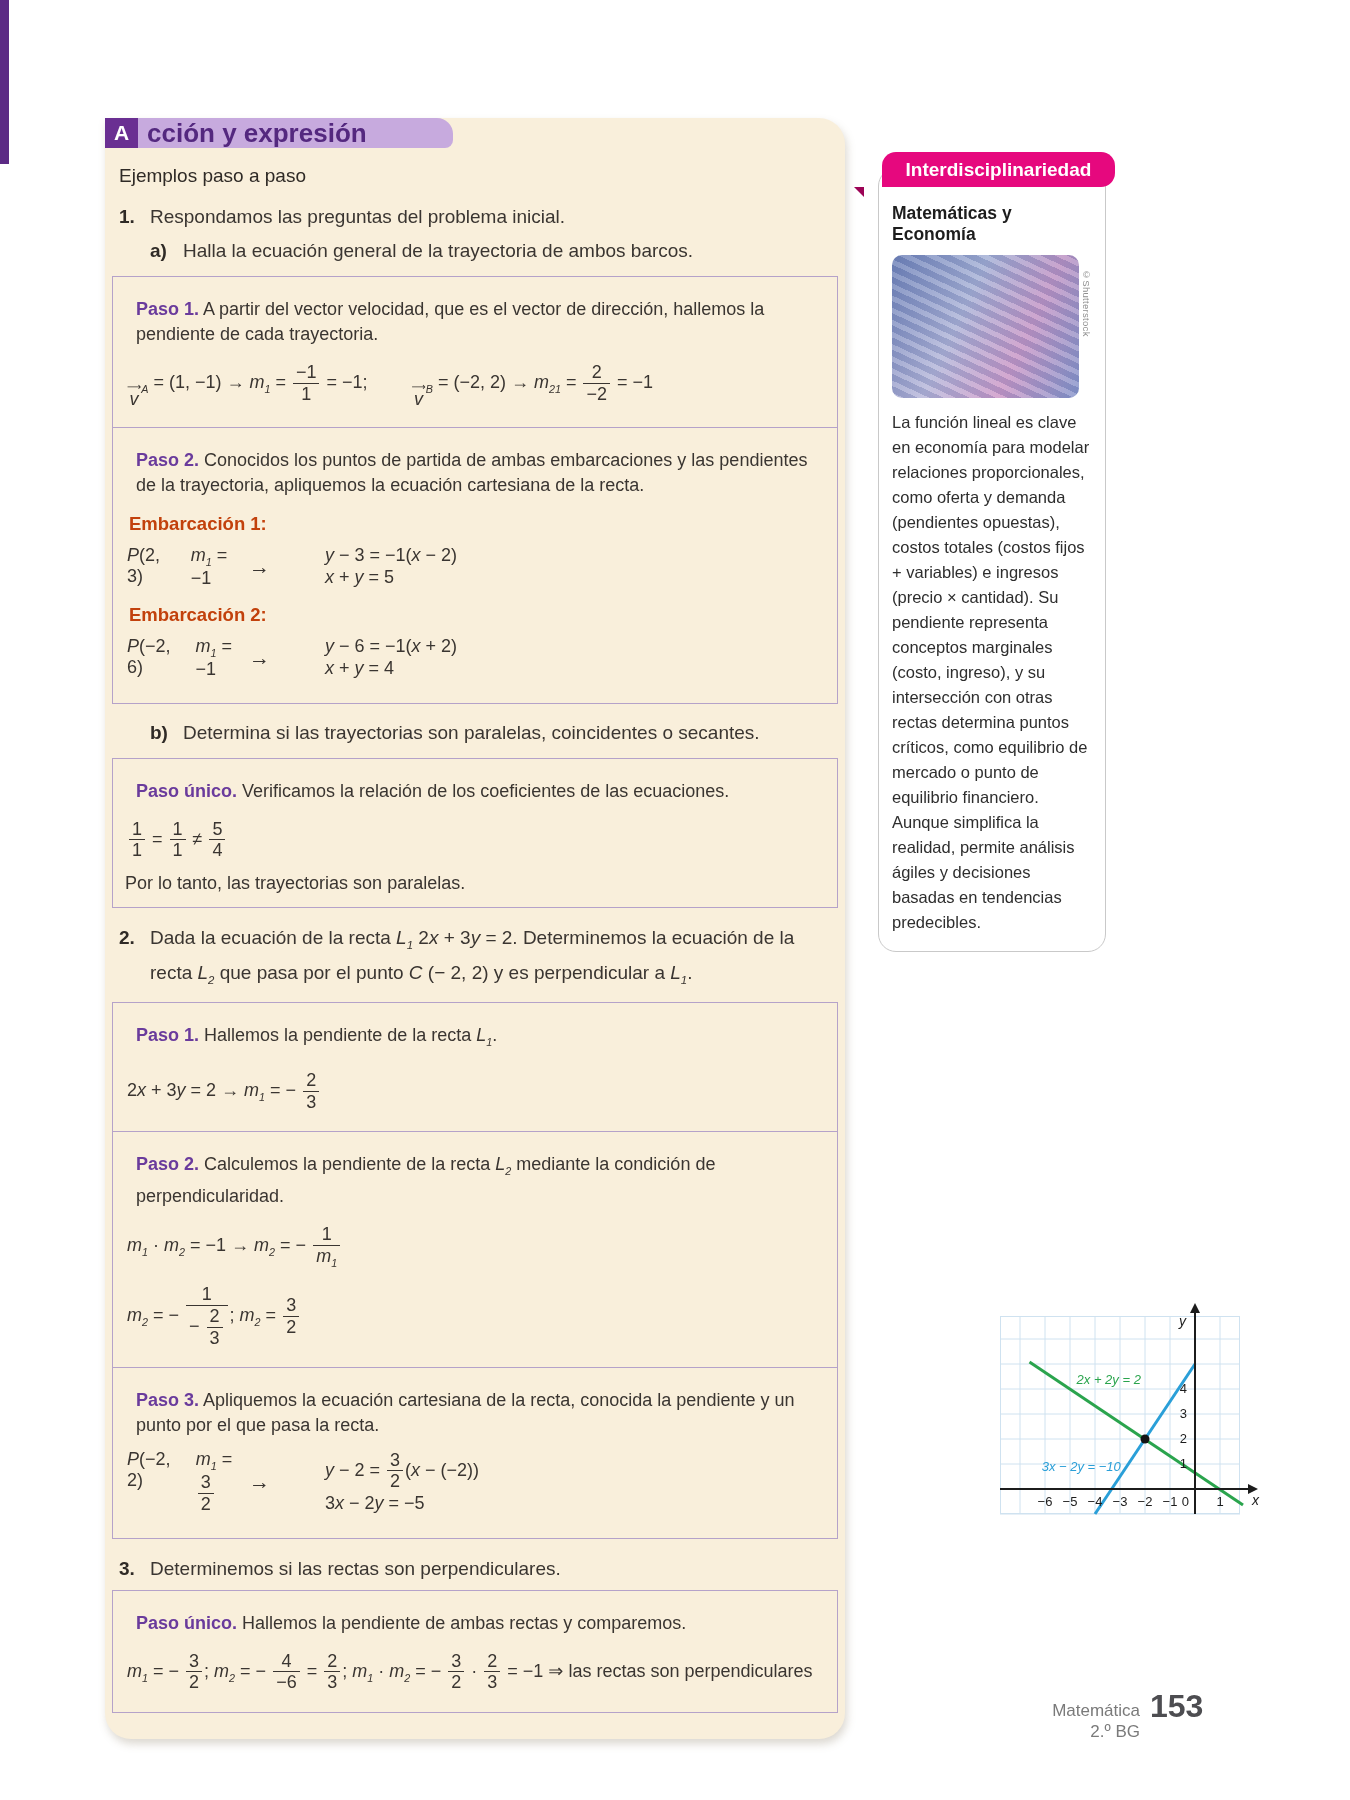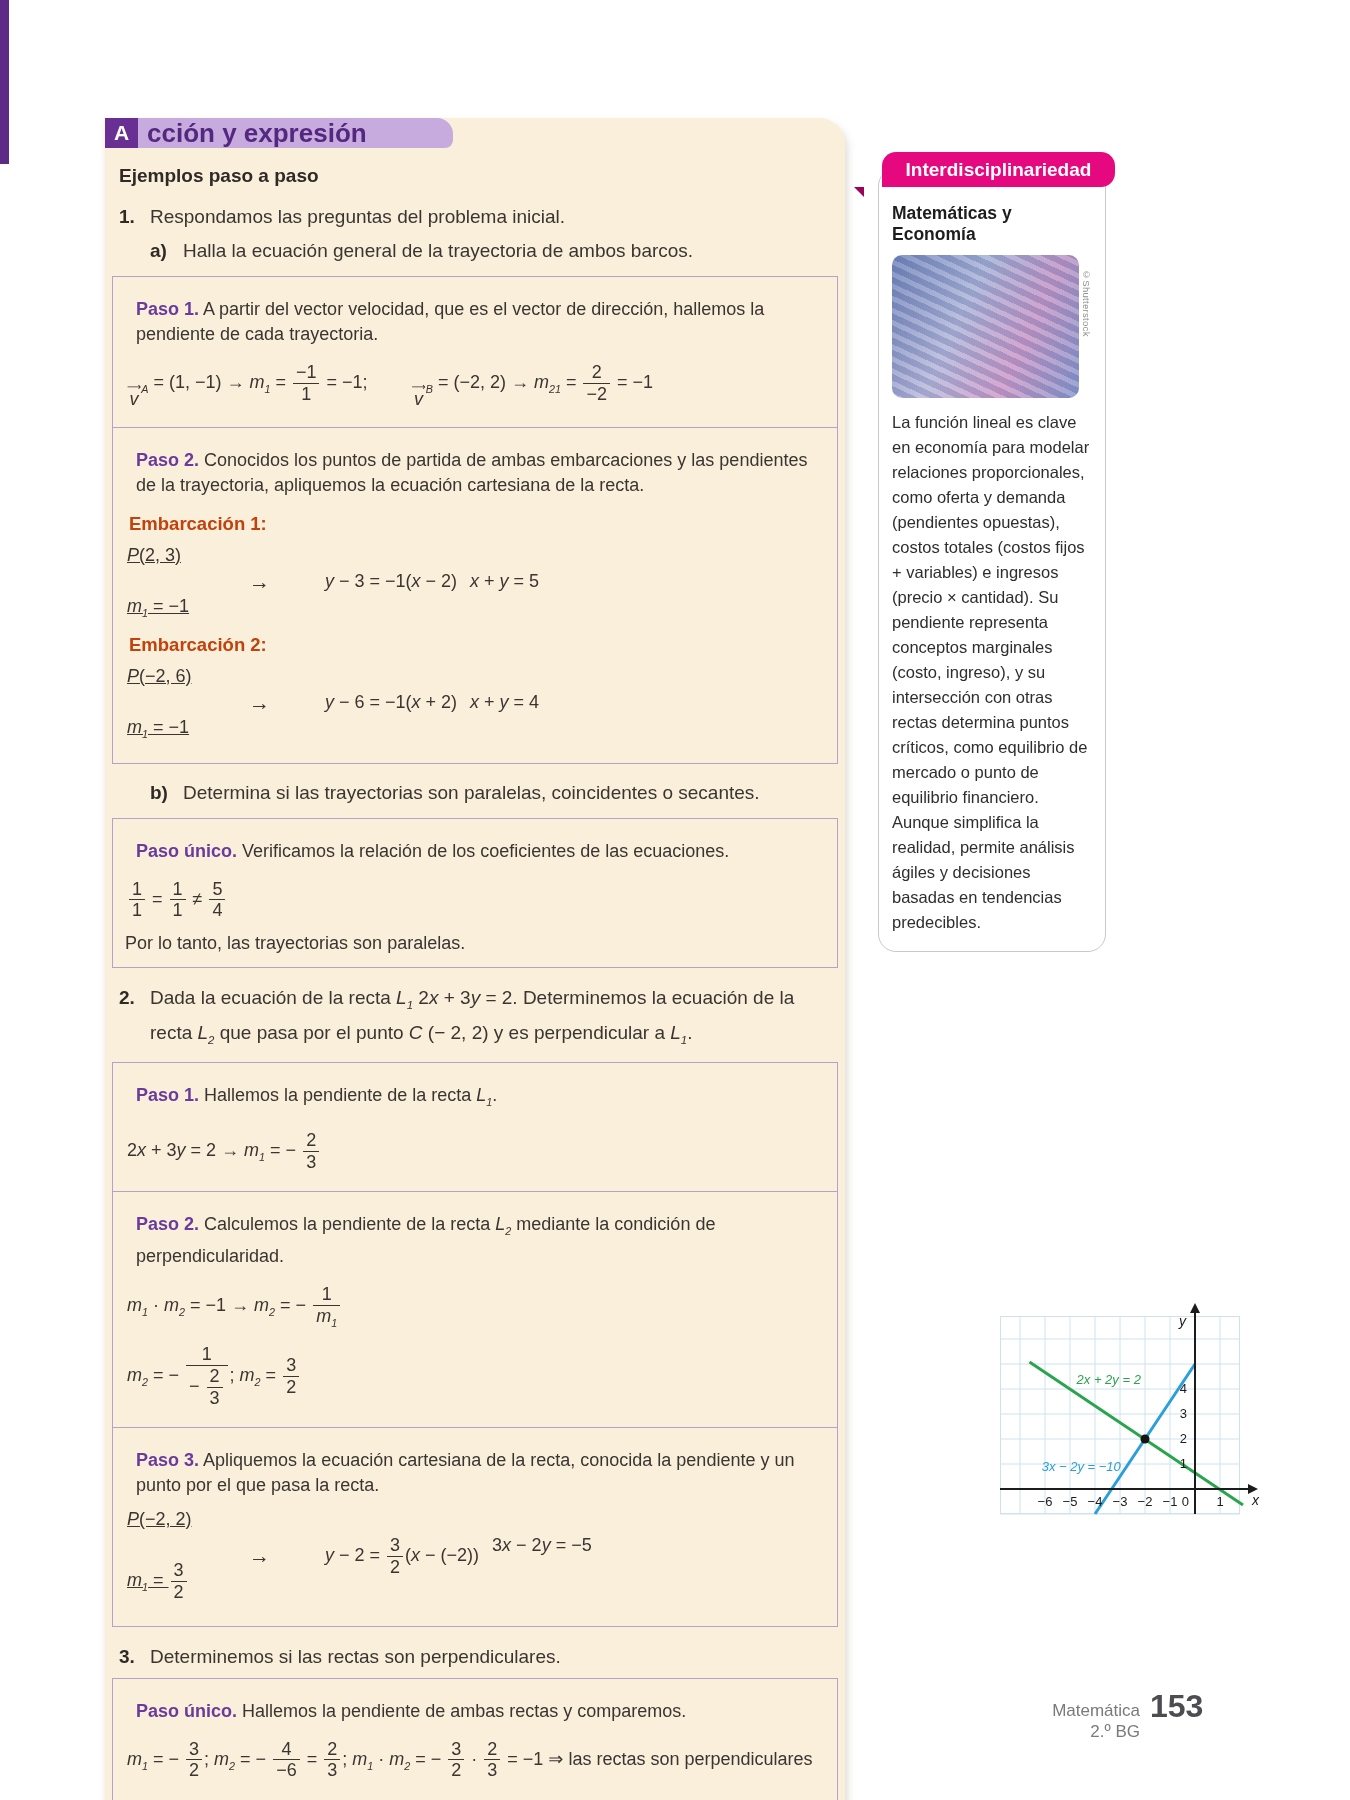--- a/index.html
+++ b/index.html
@@ -12,21 +12,21 @@
   .main{position:absolute;left:105px;top:118px;width:740px;min-height:1548px;
         background:#f9efdb;border-radius:0 26px 26px 26px;
         box-shadow:2px 5px 8px rgba(130,115,90,.28);padding-bottom:26px;box-sizing:border-box;}
 
   .banner{display:flex;height:30px;}
   .badge{width:33px;background:#6a2f92;color:#fff;font-weight:bold;font-size:21px;
          display:flex;align-items:center;justify-content:center;}
   .banner-rest{background:#c7aade;color:#54287f;font-weight:bold;font-size:26px;
          line-height:30px;padding:0 86px 8px 9px;border-radius:0 16px 8px 0;}
 
-  .examples{font-size:19px;font-weight:bold;color:#2f2a26;margin:17px 0 4px 14px;}
+  .examples{font-size:19px;font-weight:normal;color:#2f2a26;margin:17px 0 4px 14px;}
 
   .item{display:flex;font-size:19px;margin:16px 10px 8px 14px;line-height:27px;}
   .item-num{font-weight:bold;min-width:31px;color:#2f2a26;}
   .subitem{display:flex;font-size:19px;margin:8px 10px 12px 45px;line-height:26px;}
   .sub-letter{font-weight:bold;min-width:33px;color:#2f2a26;}
 
   .box{border:1px solid #b5a2c9;margin:0 7px;padding:9px 12px 11px;background:transparent;}
   .box + .box{margin-top:-1px;}
   .lead{margin:11px;font-size:18px;line-height:25px;}
   .paso{color:#6a3b9c;font-weight:bold;}
@@ -36,23 +36,23 @@
   .frac .num{display:block;padding:0 3px;}
   .frac .den{display:block;border-top:1.4px solid currentColor;padding:0 3px;}
   .msub{font-size:0.6em;font-style:italic;vertical-align:-0.45em;}
   .it{font-style:italic;}
   .vec{display:inline-flex;flex-direction:column;align-items:center;line-height:1;vertical-align:-2px;}
   .vec .arr{font-size:0.55em;line-height:0.6;font-style:normal;}
   .vec .vb{font-style:italic;}
 
   .emb-h{font-size:18.5px;font-weight:bold;color:#c2410c;margin:15px 4px 10px;}
   .map-row{display:flex;align-items:center;margin:10px 0 12px 2px;font-size:18px;}
-  .map-left{width:122px;display:flex;flex-direction:column;gap:30px;text-decoration:underline;}
+  .map-left{width:122px;display:flex;flex-direction:row;gap:13px;}
   .map-arrow{width:76px;font-size:21px;}
-  .map-right{display:flex;flex-direction:row;gap:13px;}
+  .map-right{display:flex;flex-direction:column;gap:1px;}
   .concl{margin:12px 0 2px;font-size:18px;}
 
   
   .sb-box{position:absolute;left:878px;top:168px;width:228px;min-height:740px;background:#fff;
           border:1.5px solid #c9c9c9;border-radius:18px;box-sizing:border-box;
           padding:32px 13px 16px;}
   .sb-banner{position:absolute;left:882px;top:152px;width:233px;height:35px;background:#e6087e;
           border-radius:14px 14px 14px 0;color:#fff;font-weight:bold;font-size:19px;
           display:flex;align-items:center;justify-content:center;z-index:3;}
   .sb-fold{position:absolute;left:854px;top:187px;width:0;height:0;

